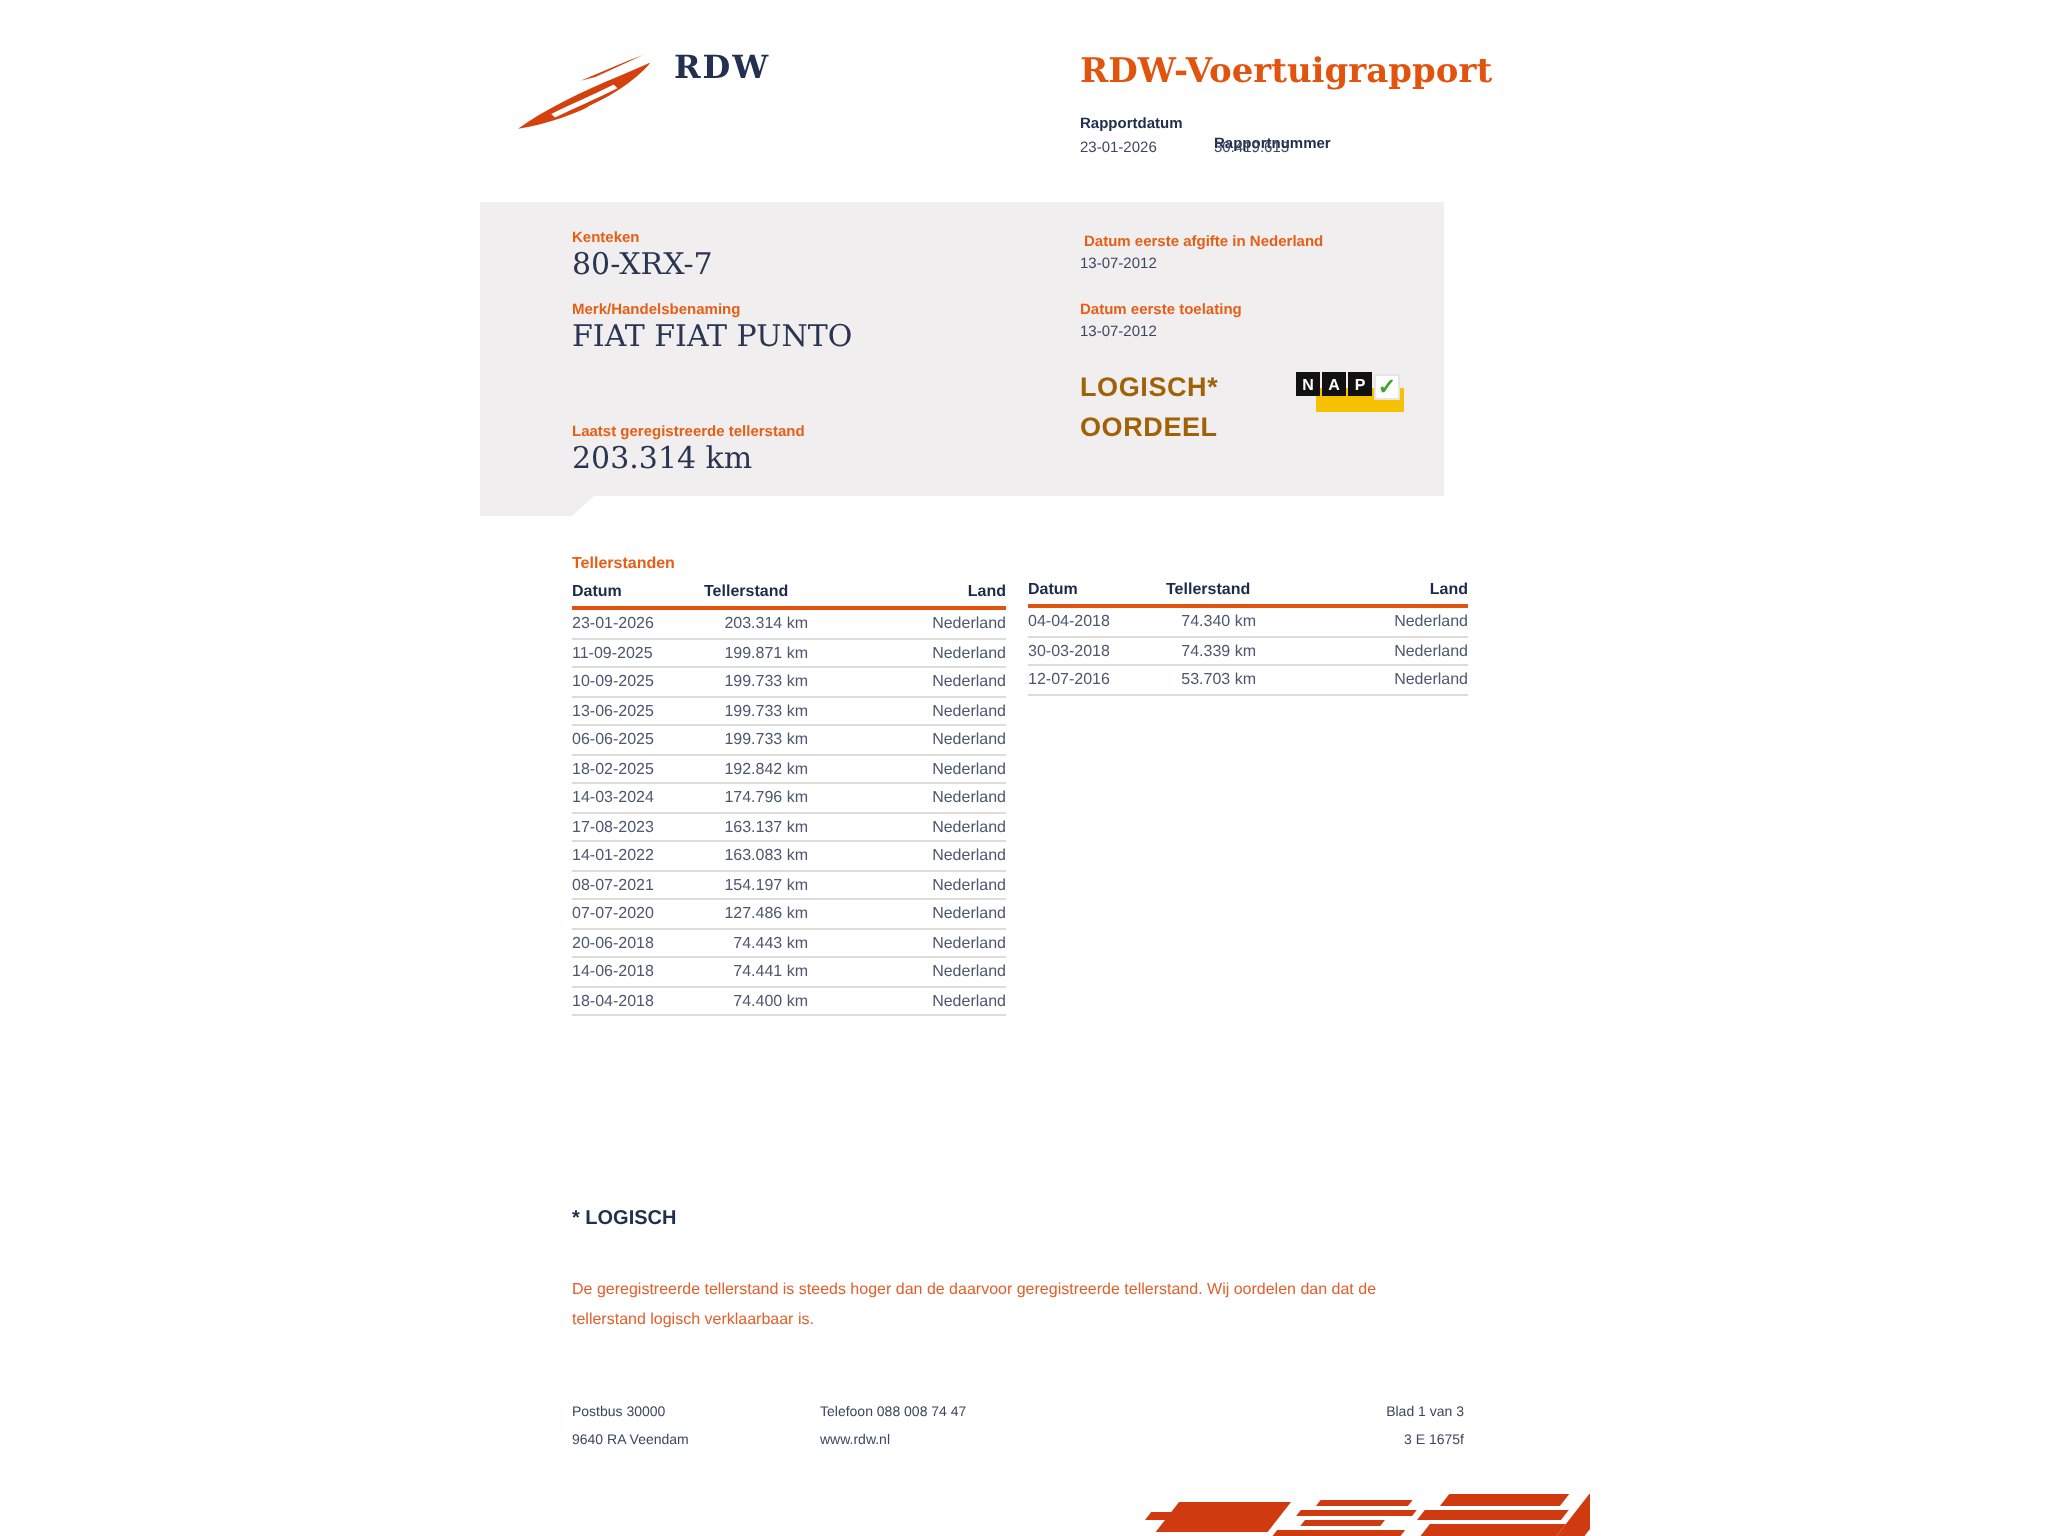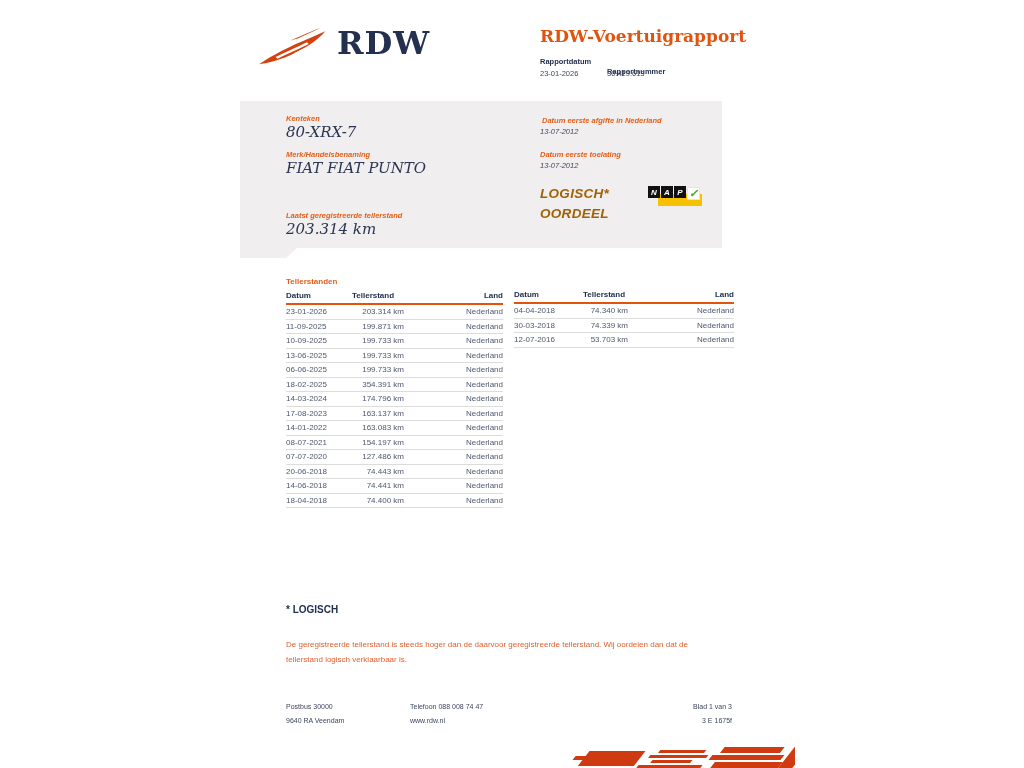--- a/index.html
+++ b/index.html
@@ -7,31 +7,31 @@
   .page {
     position:relative; width:1024px; height:768px; background:#ffffff;
     font-family:"Liberation Sans", sans-serif; color:#22304e; overflow:hidden;
   }
   .abs { position:absolute; }
 
   
   .logo-svg { left:256px; top:22px; width:76px; height:46px; }
   .wordmark {
     left:337px; top:24px; font-family:"DejaVu Serif", serif;
-    font-size:32px; font-weight:600; letter-spacing:1px; color:#23304f;
+    font-size:16px; font-weight:600; letter-spacing:1px; color:#23304f;
   }
   .report-title {
     left:540px; top:26px; font-family:"DejaVu Serif", serif;
     font-size:17px; font-weight:700; color:#e2540e;text-align:center;
   }
   .hdr-label { font-size:7.5px; font-weight:bold; color:#22304e; }
   .hdr-value { font-size:7.5px; color:#3c465e; }
 
   
-  .panel { left:240px; top:101px; width:482px; height:147px; background:#f0eeee;font-style:italic; }
+  .panel { left:240px; top:101px; width:482px; height:147px; background:#f0eeee; }
   .panel-step {
     position:absolute; left:0; bottom:-10px; width:57px; height:10px; background:#f0eeee;
     clip-path: polygon(0 0, 100% 0, calc(100% - 11px) 100%, 0 100%);
   }
   .fld-label { position:absolute; font-size:7.5px; font-weight:bold; color:#e55f17; }
   .fld-big   { position:absolute; font-family:"DejaVu Serif", serif; font-size:15px; color:#2a3552; }
   .fld-small { position:absolute; font-size:7.5px; color:#3c465e; }
   .oordeel {
     position:absolute; left:300px; top:83px; font-size:13.5px; font-weight:bold;
     color:#a16207; line-height:20px; letter-spacing:0.3px;
@@ -162,21 +162,21 @@
           <div class="tcell c1">199.733 km</div>
           <div class="tcell c2">Nederland</div>
         </div>
         <div class="trow">
           <div class="tcell c0">06-06-2025</div>
           <div class="tcell c1">199.733 km</div>
           <div class="tcell c2">Nederland</div>
         </div>
         <div class="trow">
           <div class="tcell c0">18-02-2025</div>
-          <div class="tcell c1">354.391 km</div>
+          <div class="tcell c1">192.842 km</div>
           <div class="tcell c2">Nederland</div>
         </div>
         <div class="trow">
           <div class="tcell c0">14-03-2024</div>
           <div class="tcell c1">174.796 km</div>
           <div class="tcell c2">Nederland</div>
         </div>
         <div class="trow">
           <div class="tcell c0">17-08-2023</div>
           <div class="tcell c1">163.137 km</div>

